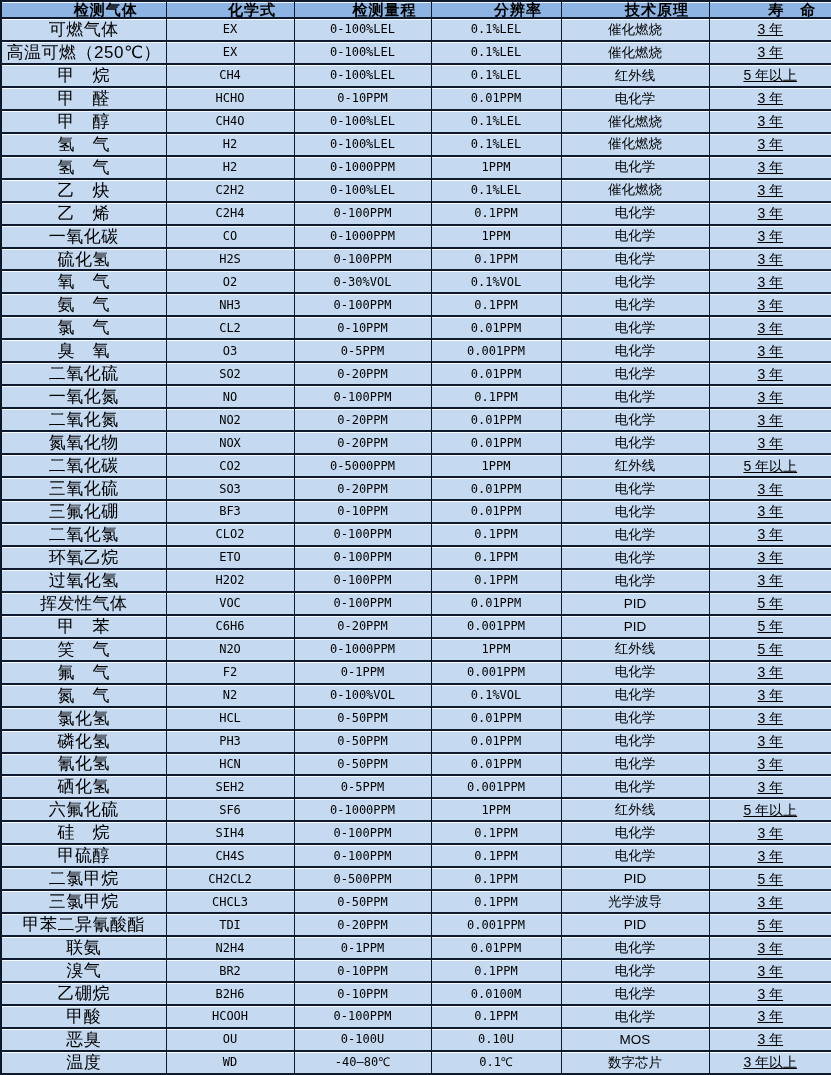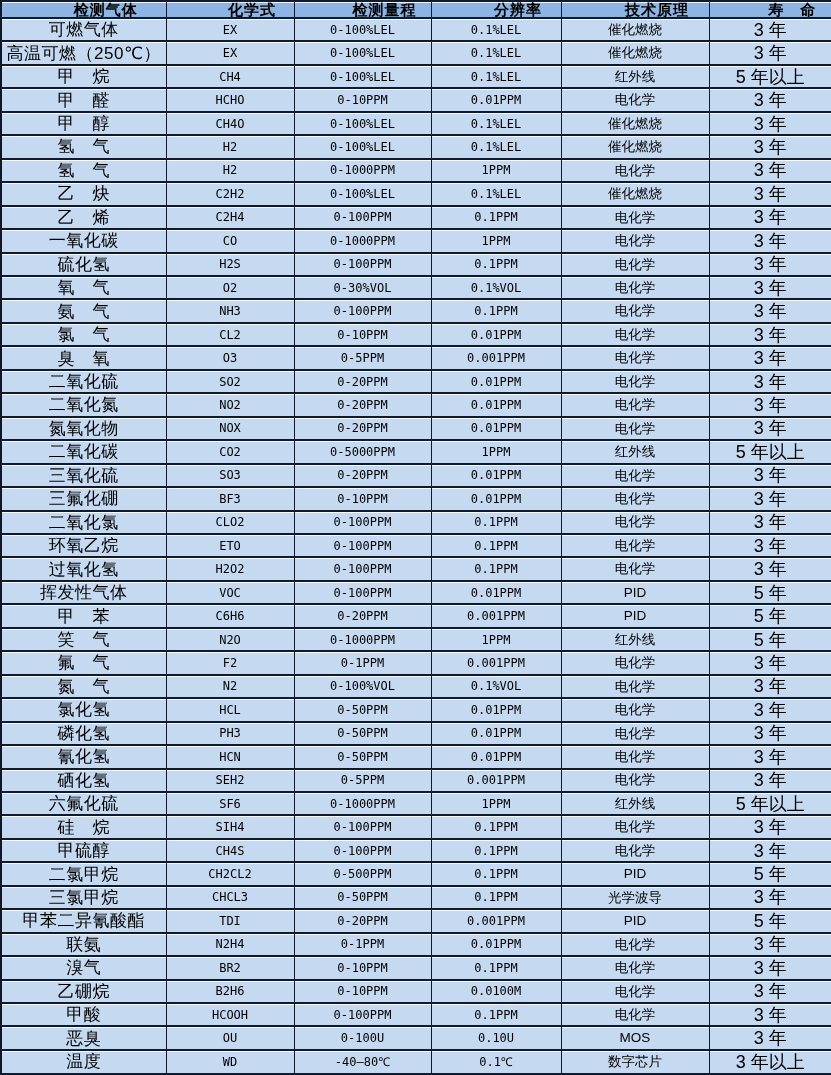--- a/index.html
+++ b/index.html
@@ -28,21 +28,21 @@
   td{
     background:#C5D9F1;
     font-family:"Liberation Sans","DejaVu Sans",sans-serif;
     font-size:13.5px;line-height:1;
   }
   td.name{font-size:17px;letter-spacing:0.5px;}
   td.mono{
     font-family:"DejaVu Sans Mono","Liberation Mono",monospace;
     font-size:12px;letter-spacing:0;
   }
-  td.life{font-size:18px;}
+  td.life{font-size:14px;text-decoration:underline;}
 </style>
 </head>
 <body>
 
 <div class="page">
   <table class="spec">
     <colgroup>
         <col style="width: 165px;">
         <col style="width: 128px;">
         <col style="width: 137px;">
@@ -183,20 +183,28 @@
         </tr>
         <tr>
           <td class="name">二氧化硫</td>
           <td class="mono">SO2</td>
           <td class="mono">0-20PPM</td>
           <td class="mono">0.01PPM</td>
           <td class="principle">电化学</td>
           <td class="life">3 年</td>
         </tr>
         <tr>
+          <td class="name">一氧化氮</td>
+          <td class="mono">NO</td>
+          <td class="mono">0-100PPM</td>
+          <td class="mono">0.1PPM</td>
+          <td class="principle">电化学</td>
+          <td class="life">3 年</td>
+        </tr>
+        <tr>
           <td class="name">二氧化氮</td>
           <td class="mono">NO2</td>
           <td class="mono">0-20PPM</td>
           <td class="mono">0.01PPM</td>
           <td class="principle">电化学</td>
           <td class="life">3 年</td>
         </tr>
         <tr>
           <td class="name">氮氧化物</td>
           <td class="mono">NOX</td>

